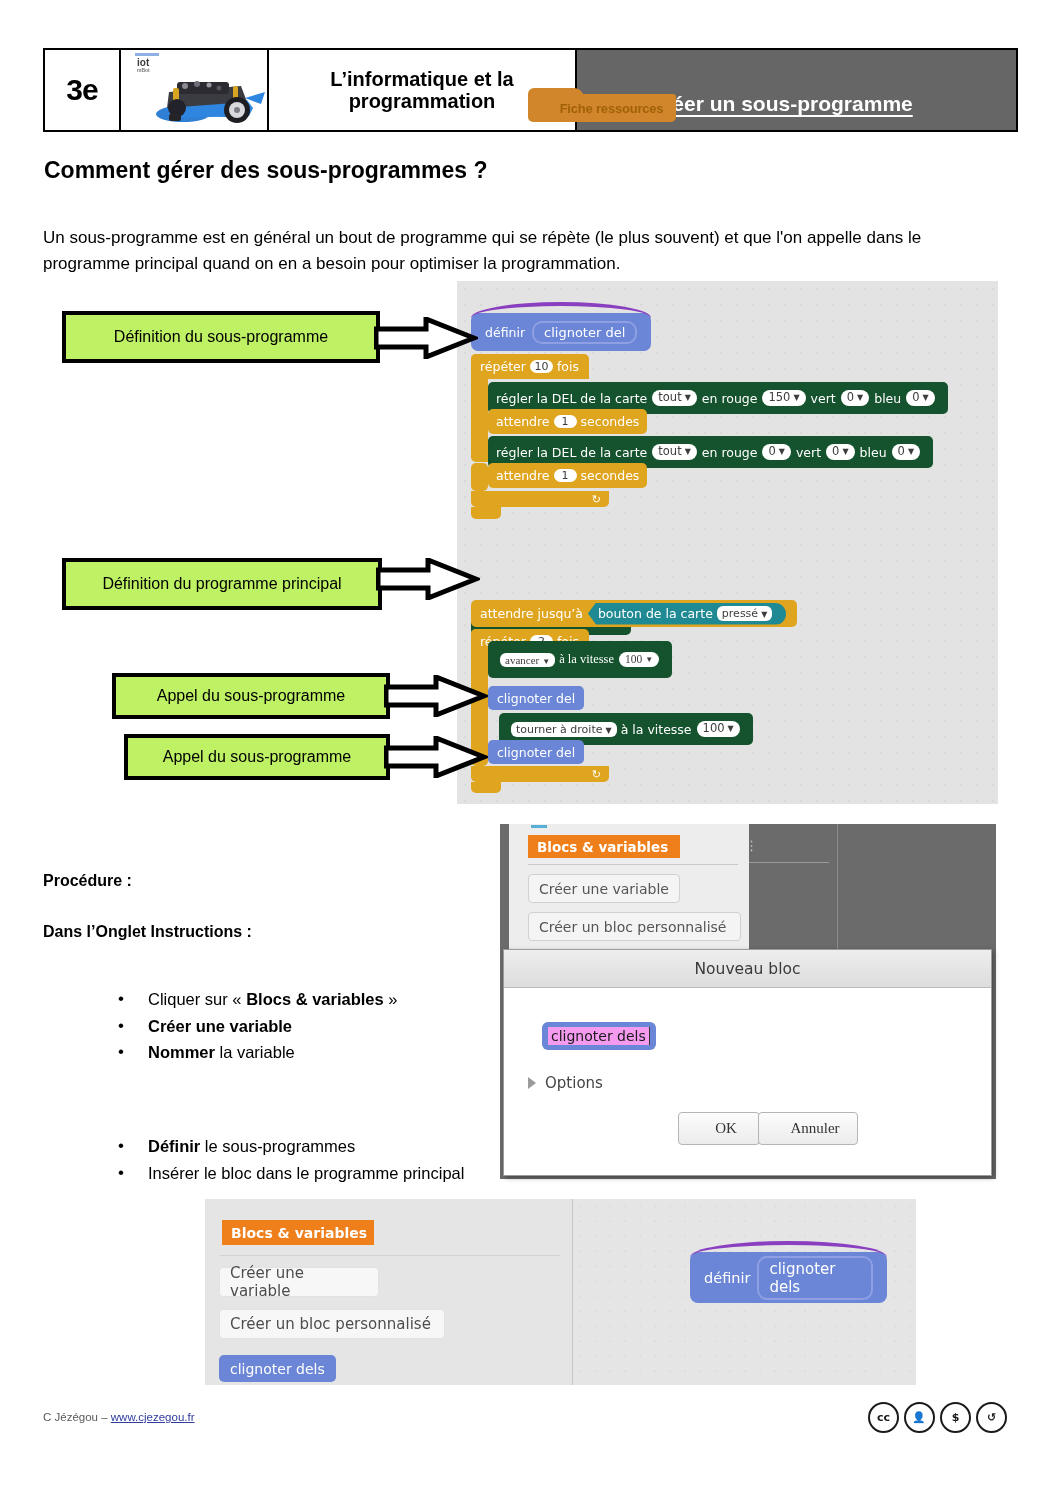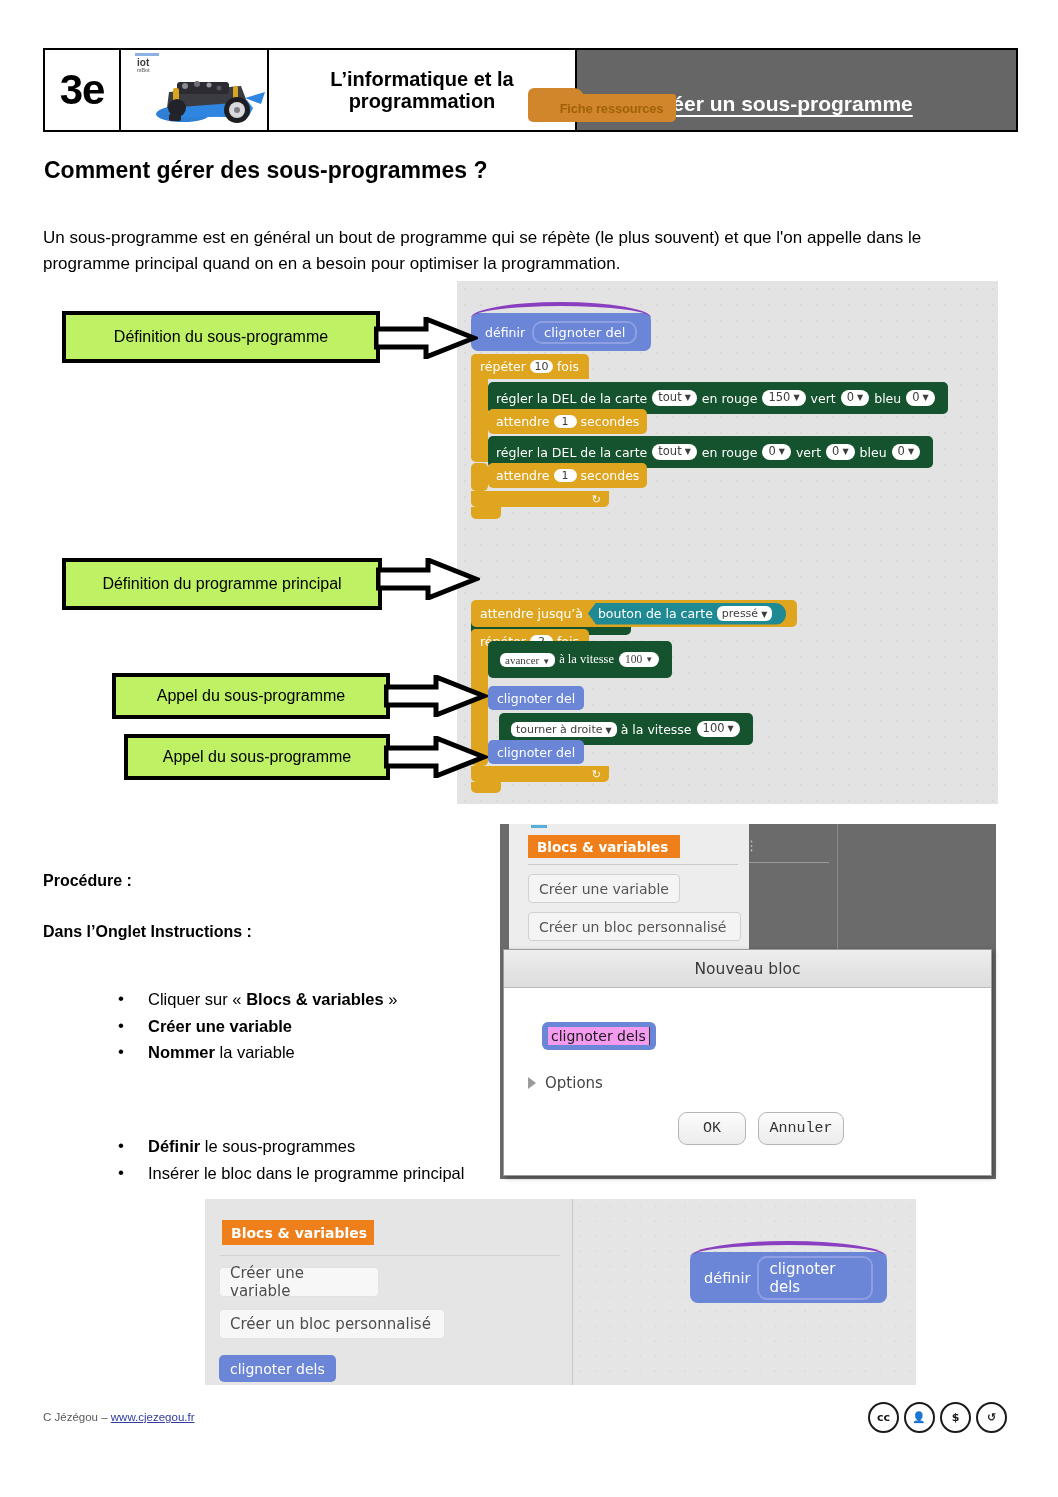--- a/index.html
+++ b/index.html
@@ -6,21 +6,21 @@
   body{
     width:1058px;height:1497px;background:#ffffff;
     font-family:"Liberation Sans",sans-serif;
     position:relative;overflow:hidden;
   }
   .page{position:absolute;left:0;top:0;width:1058px;height:1497px;}
 
   
   .header{position:absolute;left:43px;top:48px;width:975px;height:84px;display:flex;}
   .hdr-cell{border:2px solid #000;box-sizing:border-box;background:#fff;display:flex;align-items:center;justify-content:center;}
-  .hdr-level{width:78px;font-size:42px;font-weight:bold;letter-spacing:-1px;color:#000;}
+  .hdr-level{width:78px;font-size:30px;font-weight:bold;letter-spacing:-1px;color:#000;}
   .hdr-robot{width:148px;position:relative;overflow:hidden;border-left:0;}
   .hdr-title{flex:1;border-left:0;font-size:20px;font-weight:bold;line-height:1.12;text-align:center;color:#000;padding:0 6px;}
   .hdr-gray{width:441px;background:#666666;border:2px solid #000;border-left:0;box-sizing:border-box;
             display:flex;align-items:flex-end;justify-content:flex-start;}
   .hdr-gray span{color:#fff;font-size:21px;font-weight:bold;text-decoration:underline;
                  text-underline-offset:4px;padding:0 0 14px 72px;white-space:nowrap;}
 
   
   .robot-iot{position:absolute;left:16px;top:8px;font-size:10px;color:#3b3b3b;font-weight:bold;line-height:1;}
   .robot-iot i{display:block;font-style:normal;font-size:5px;color:#7a7a7a;}
@@ -109,22 +109,22 @@
   .dlg-title{height:37px;background:linear-gradient(#eeeeee,#dcdcdc);border-bottom:1px solid #b9b9b9;
      display:flex;align-items:center;justify-content:center;font-size:15.5px;color:#3a3a3a;
      font-family:"DejaVu Sans",sans-serif;}
   .dlg-blk{position:absolute;left:38px;top:72px;background:#6b86d6;border-radius:6px;padding:5px 6px;}
   .dlg-input{background:#f49bf0;color:#1a1a1a;font-size:14px;padding:1px 3px;border-right:1px solid #333;
      font-family:"DejaVu Sans",sans-serif;}
   .dlg-opt{position:absolute;left:24px;top:124px;font-size:15px;color:#444;display:flex;align-items:center;gap:9px;
      font-family:"DejaVu Sans",sans-serif;}
   .tri{width:0;height:0;border-left:8px solid #9a9a9a;border-top:6px solid transparent;border-bottom:6px solid transparent;}
   .dlg-btn{position:absolute;top:162px;background:linear-gradient(#fcfcfc,#ececec);border:1px solid #b5b5b5;
-     border-radius:9px;height:31px;display:flex;align-items:center;justify-content:center;font-size:15px;color:#333;
-     font-family:Liberation Mono, monospace;}
+     border-radius:4px;height:31px;display:flex;align-items:center;justify-content:center;font-size:15px;color:#333;
+     font-family:Liberation Serif, serif;padding-left:14px;}
 
   
   .shot3{position:absolute;left:205px;top:1199px;width:711px;height:186px;background:#e5e5e5;}
   .s3-dots{position:absolute;left:368px;top:0;right:0;bottom:0;opacity:.45;
      background-image:radial-gradient(#cfcfcf 1px,transparent 1px);background-size:15px 15px;}
   .s3-split{position:absolute;left:367px;top:0;width:1px;height:186px;background:#c8c8c8;}
   .s3-tab{position:absolute;left:17px;top:21px;width:152px;height:25px;background:#ef7f1a;color:#fff;
      font-size:14px;font-weight:bold;display:flex;align-items:center;padding-left:9px;box-sizing:border-box;
      font-family:"DejaVu Sans",sans-serif;}
   .s3-rule{position:absolute;left:15px;top:56px;width:340px;height:1px;background:#d2d2d2;}

